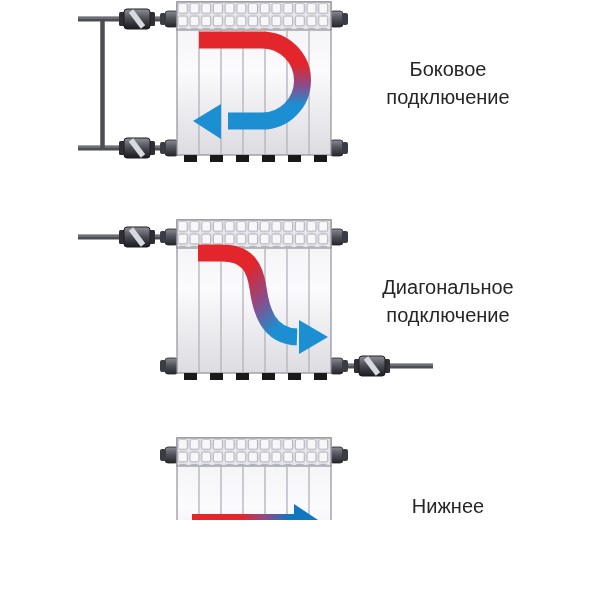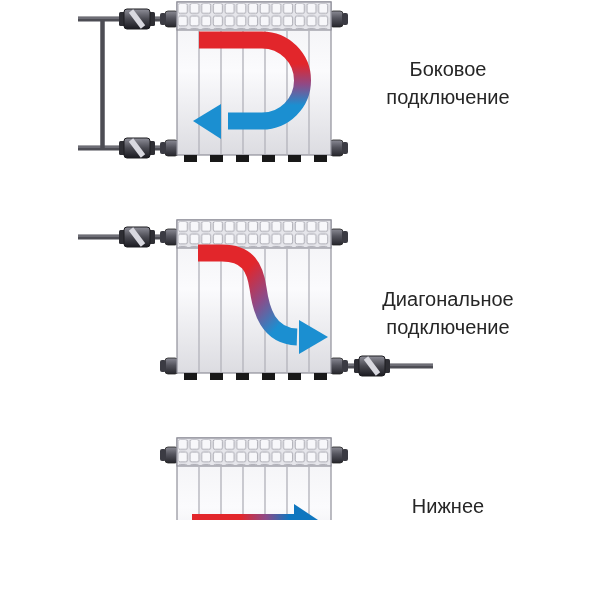--- a/index.html
+++ b/index.html
@@ -6,21 +6,21 @@
   .canvas{
     position:relative;width:600px;height:520px;background:#ffffff;overflow:hidden;
     font-family:"Liberation Sans",sans-serif;
   }
   .stage{position:absolute;left:0;top:0;width:600px;height:600px;}
   .label{
     position:absolute;left:353px;width:190px;text-align:center;
     font-size:20px;line-height:28px;color:#262626;white-space:pre-line;
   }
   .label-1{top:55px;}
-  .label-2{top:285px;}
+  .label-2{top:273px;}
   .label-3{top:492px;}
 </style>
 </head>
 <body>
 
 <div class="canvas">
 
   <svg class="stage" width="600" height="600" viewBox="0 0 600 600" xmlns="http://www.w3.org/2000/svg">
     <defs>
 

